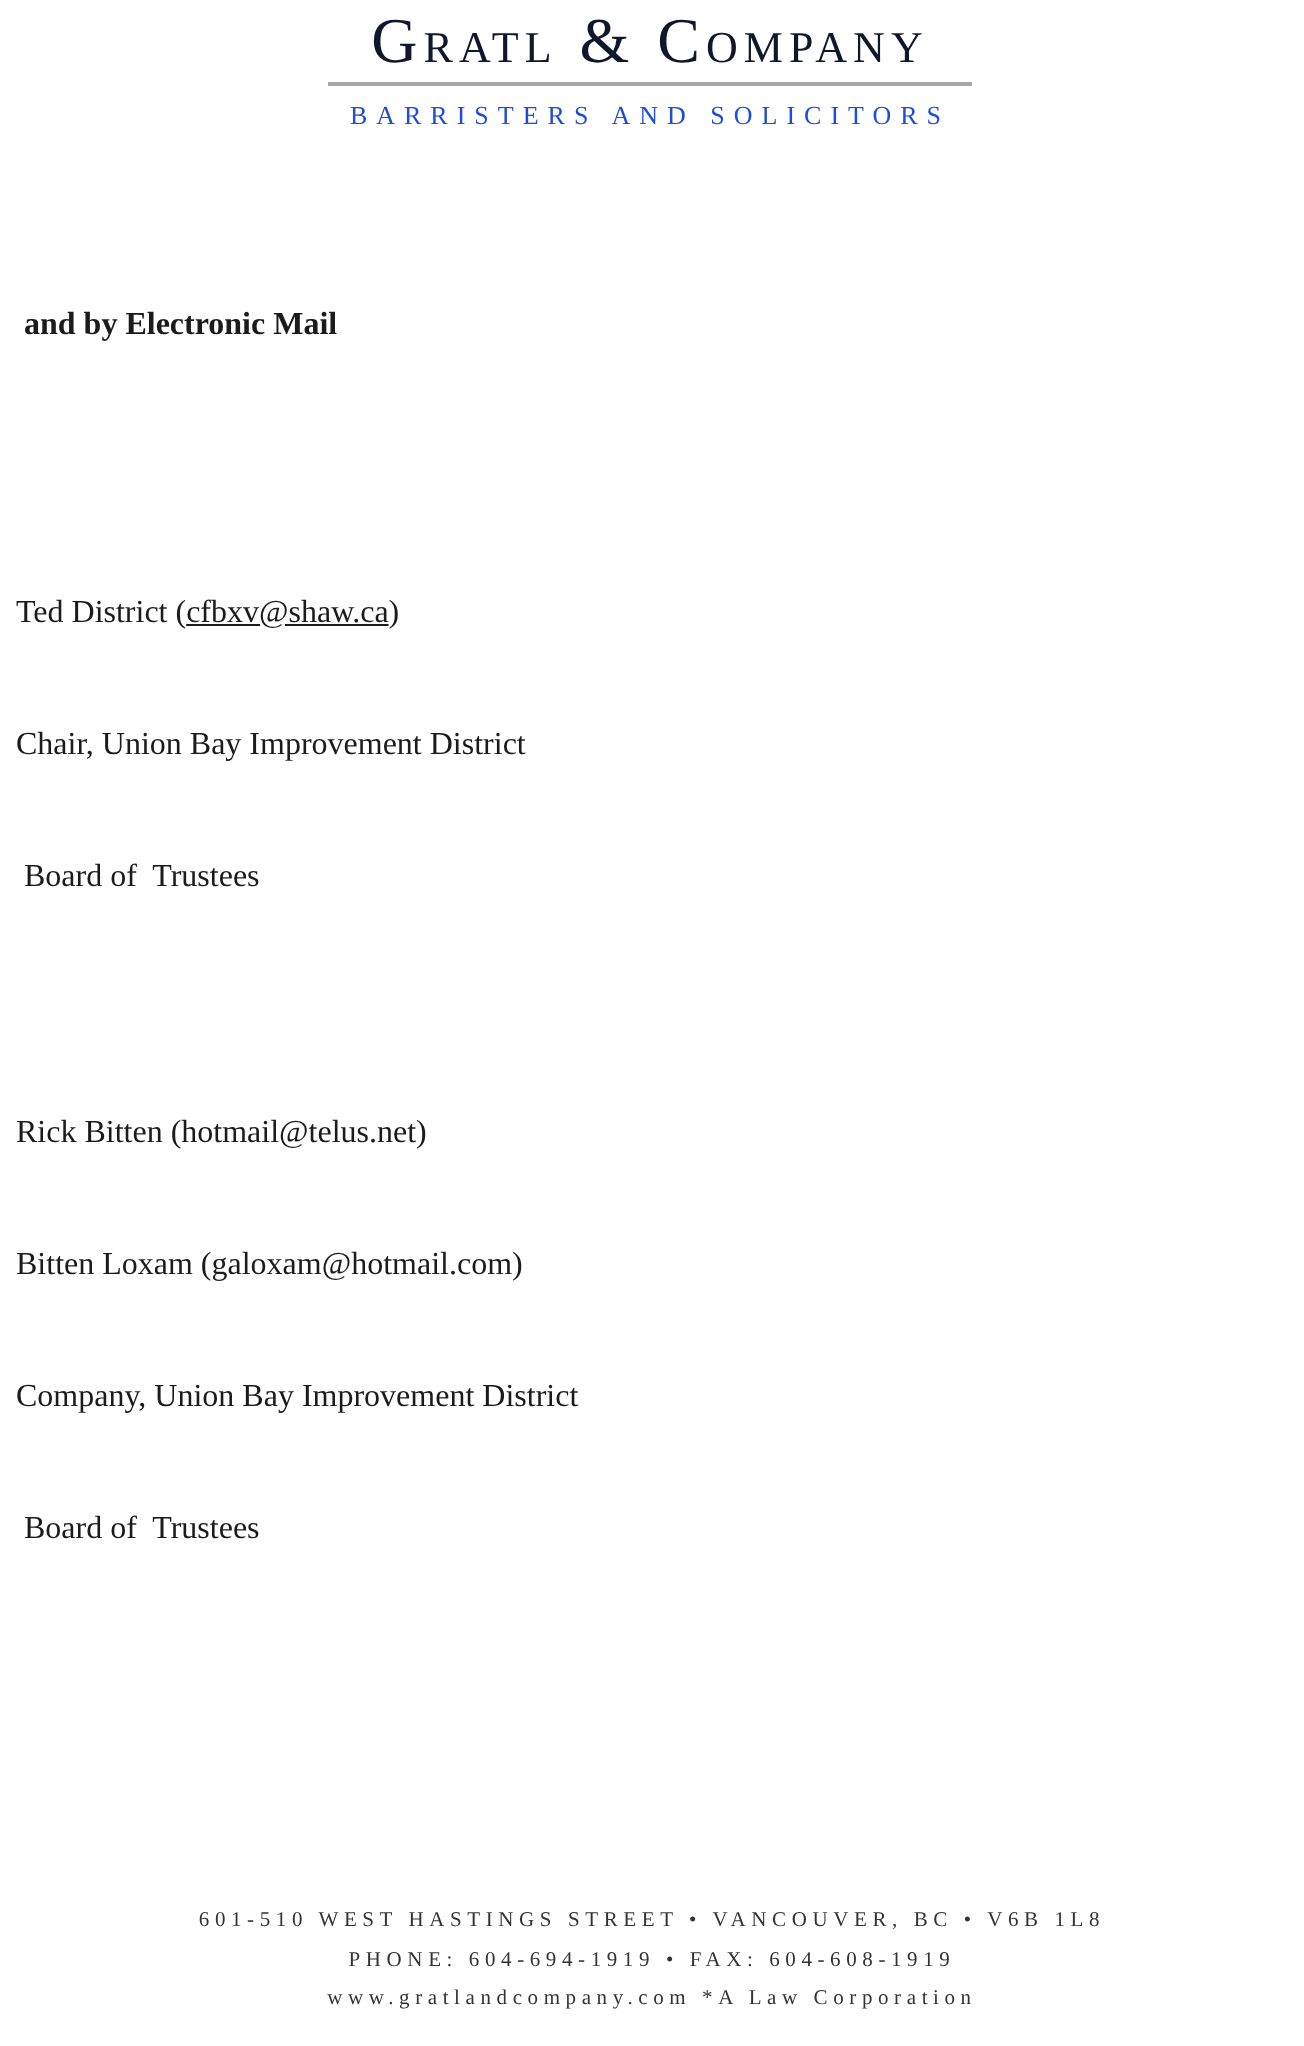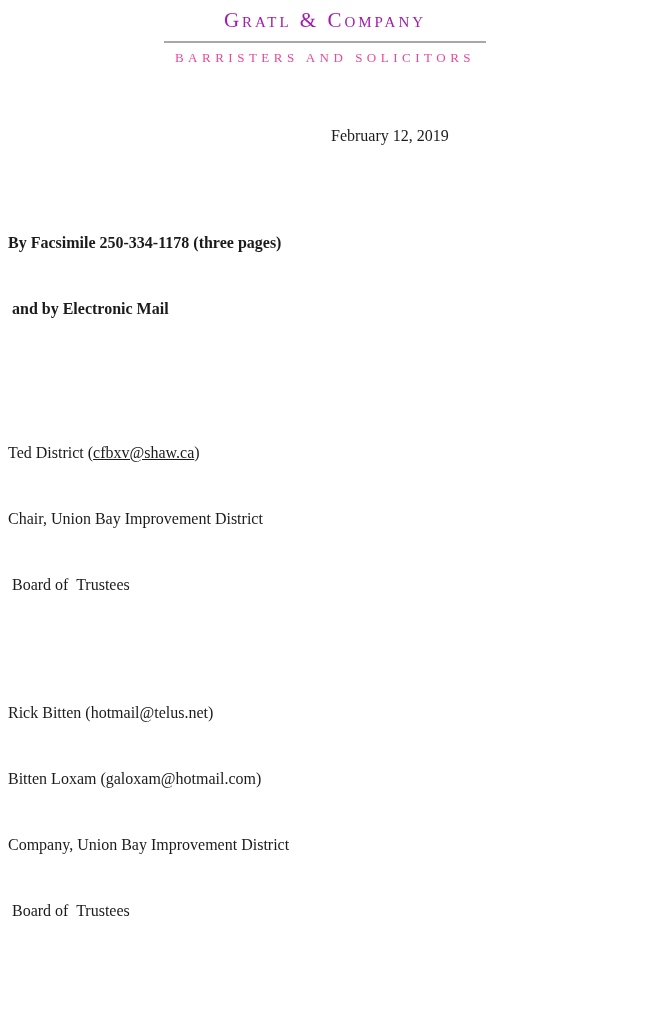--- a/index.html
+++ b/index.html
@@ -14,38 +14,38 @@
     color: #1b1b1b;
     overflow: hidden;
   }
   .content { padding: 0 10px 0 8px; }
 
   
   .letterhead { padding-top: 1px; }
   .firm-name {
     text-align: center;
     font-variant: small-caps;
-    font-size: 21px;
+    font-size: 32px;
     letter-spacing: 3px;
     line-height: 38px;
-    color: #a21caf;
+    color: #0f172a;
     font-weight: 400;
   }
   .letterhead-rule {
     width: 322px;
     margin: 2px auto 0 auto;
     border: 0;
     border-top: 2px solid #a8a8a8;
   }
   .tagline {
     text-align: center;
     font-size: 13px;
     letter-spacing: 4.5px;
     margin-top: 7px;
-    color: #ec4899;
+    color: #1d4ed8;
   }
 
   
   .date-line { margin: 60px 0 0 323px; font-size: 16px; line-height: 20px; }
 
   
   .delivery { margin-top: 42px; font-weight: bold; font-size: 16px; line-height: 22px; white-space: pre-wrap; }
 
   
   .address-block { font-size: 16px; line-height: 22px; white-space: pre-wrap; }
@@ -71,35 +71,38 @@
 
 <div class="page">
   <div class="content">
 
     <div class="letterhead">
       <div class="firm-name">Gratl &amp; Company</div>
       <div class="letterhead-rule"></div>
       <div class="tagline">BARRISTERS AND SOLICITORS</div>
     </div>
 
-    <div class="date-line">February 12, 2019</div>
 
     <div class="delivery">
-      <div>By Facsimile 250-334-1178 (three pages)</div>
       <div> and by Electronic Mail</div>
     </div>
 
     <div class="address-block address-block-1">
       <div><span>Ted District (</span><span class="email-underline">cfbxv@shaw.ca</span><span>)</span></div>
       <div>Chair, Union Bay Improvement District</div>
       <div> Board of  Trustees</div>
     </div>
 
     <div class="address-block address-block-2">
       <div>Rick Bitten (hotmail@telus.net)</div>
       <div>Bitten Loxam (galoxam@hotmail.com)</div>
       <div>Company, Union Bay Improvement District</div>
       <div> Board of  Trustees</div>
     </div>
 
   </div>
 
+  <div class="page-footer">
+    <div>601-510 WEST HASTINGS STREET • VANCOUVER, BC • V6B 1L8</div>
+    <div>PHONE: 604-694-1919 • FAX: 604-608-1919</div>
+    <div>www.gratlandcompany.com *A Law Corporation</div>
+  </div>
 </div>
 
 </body></html>

